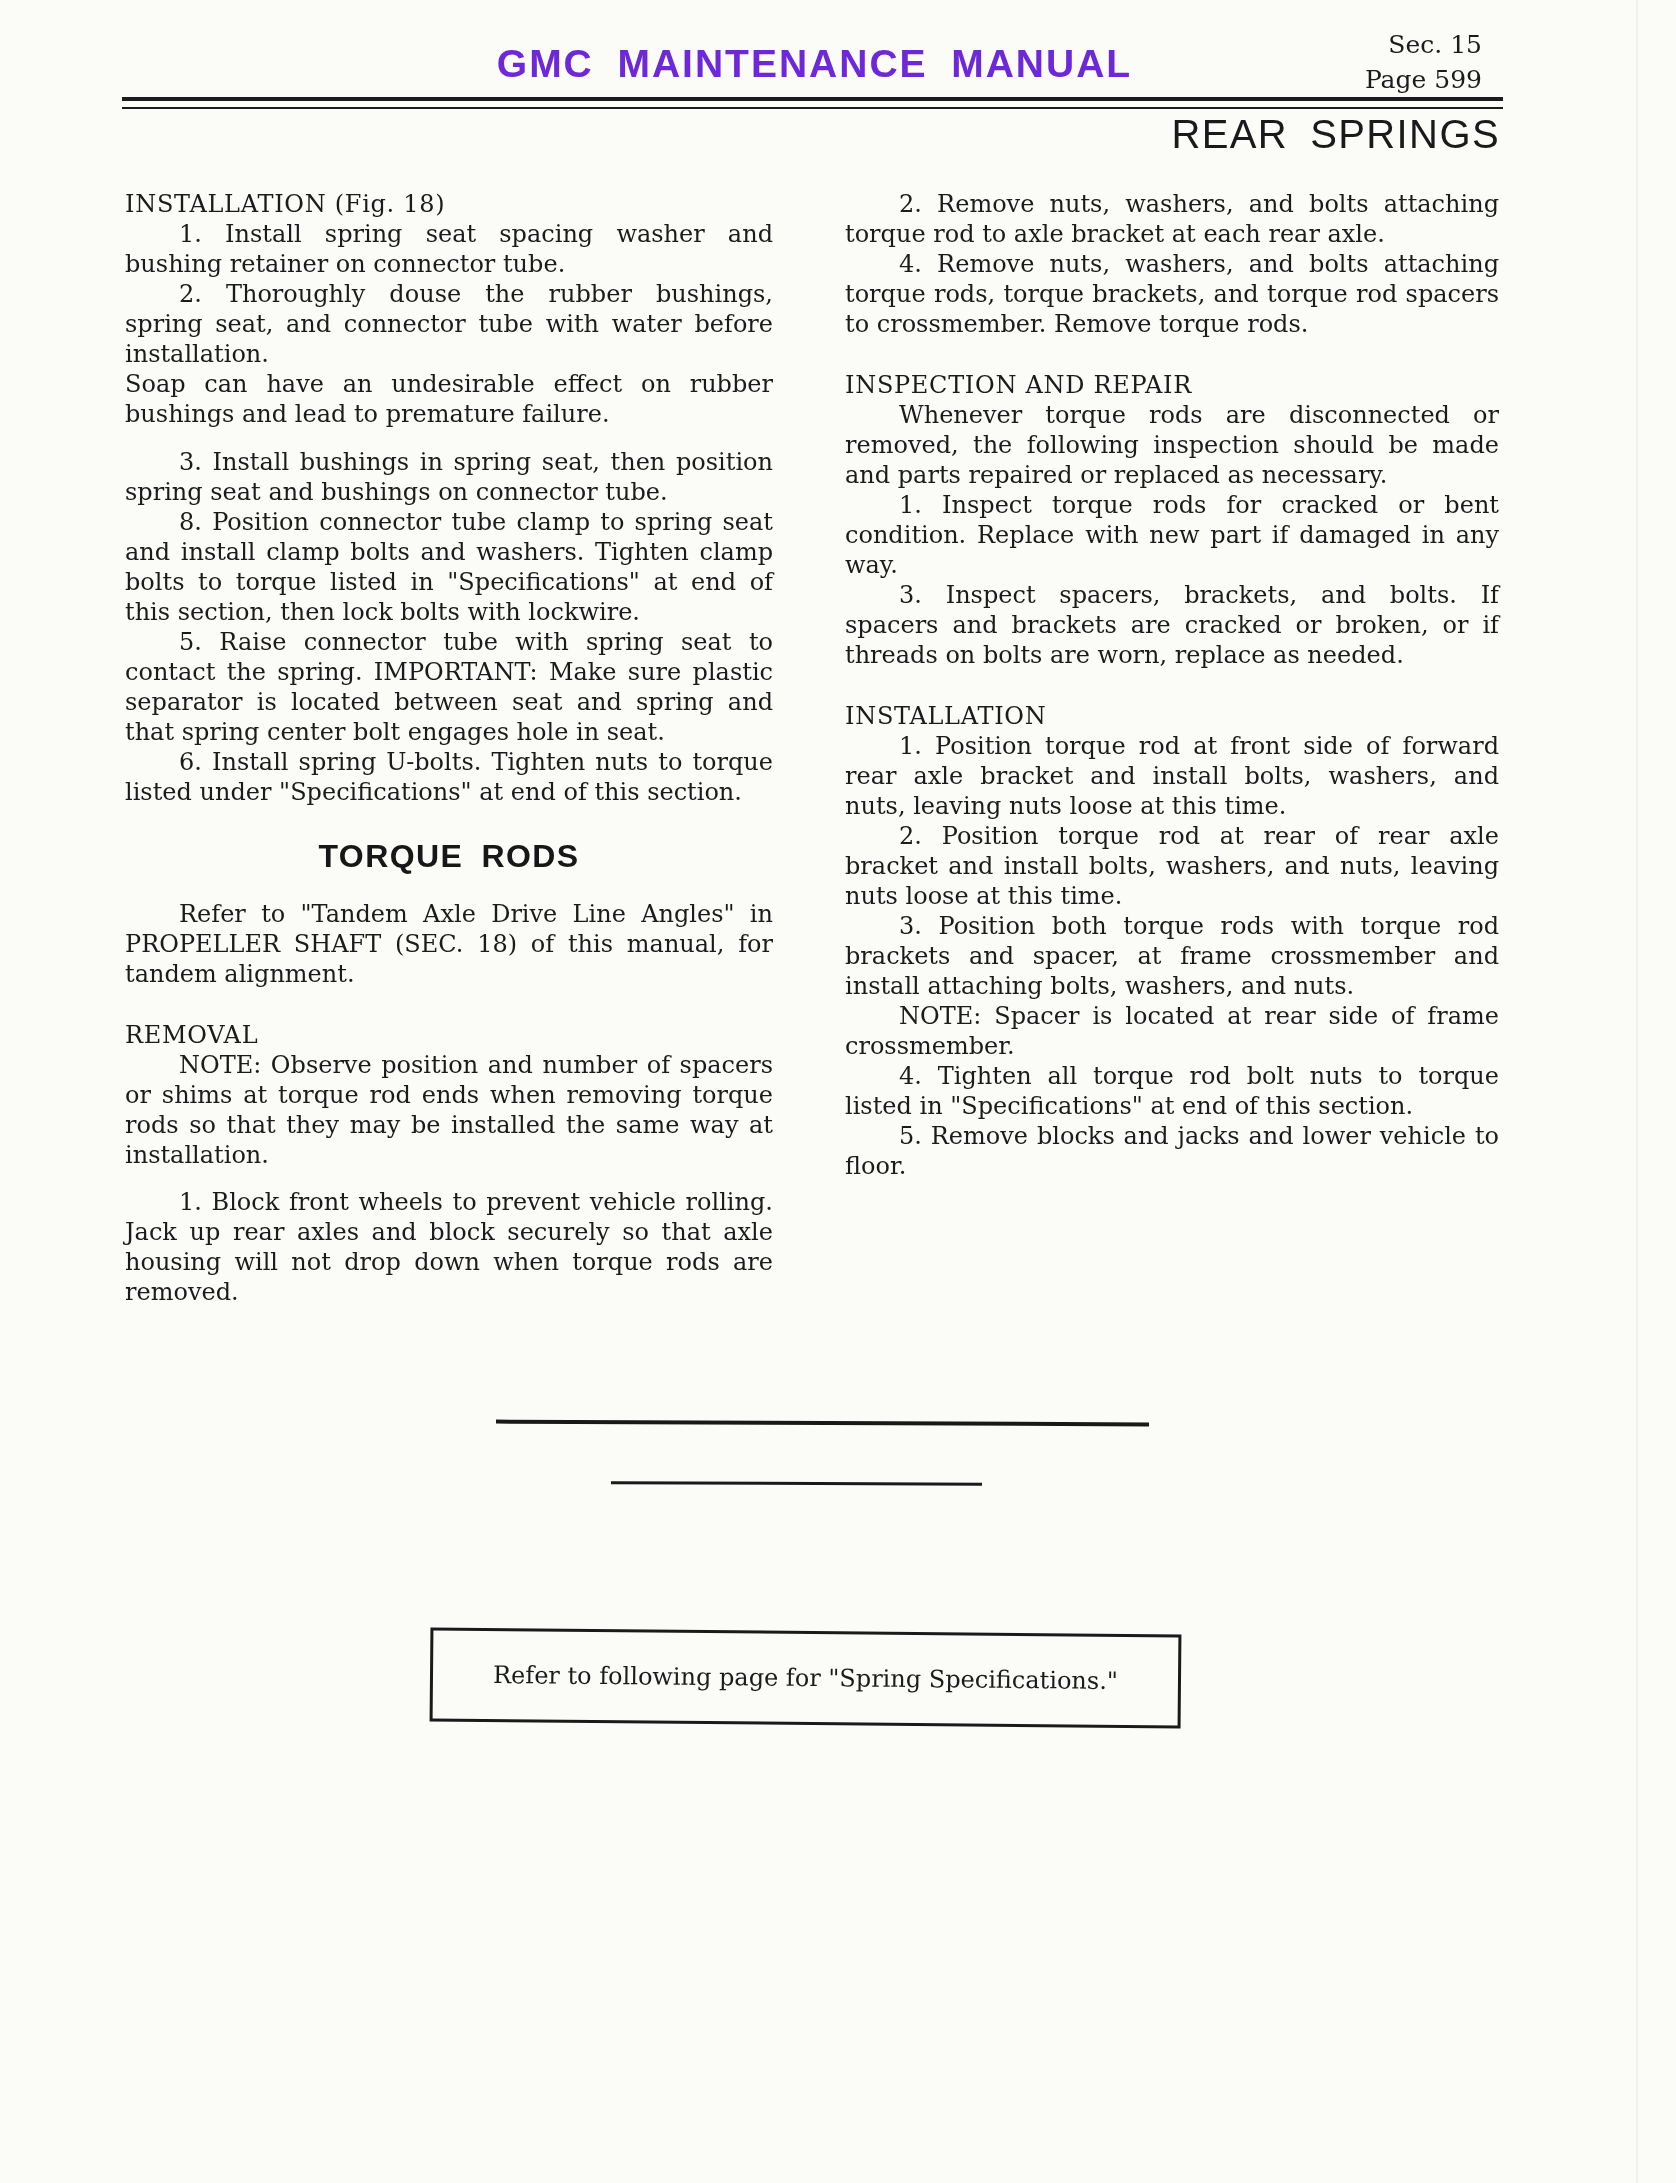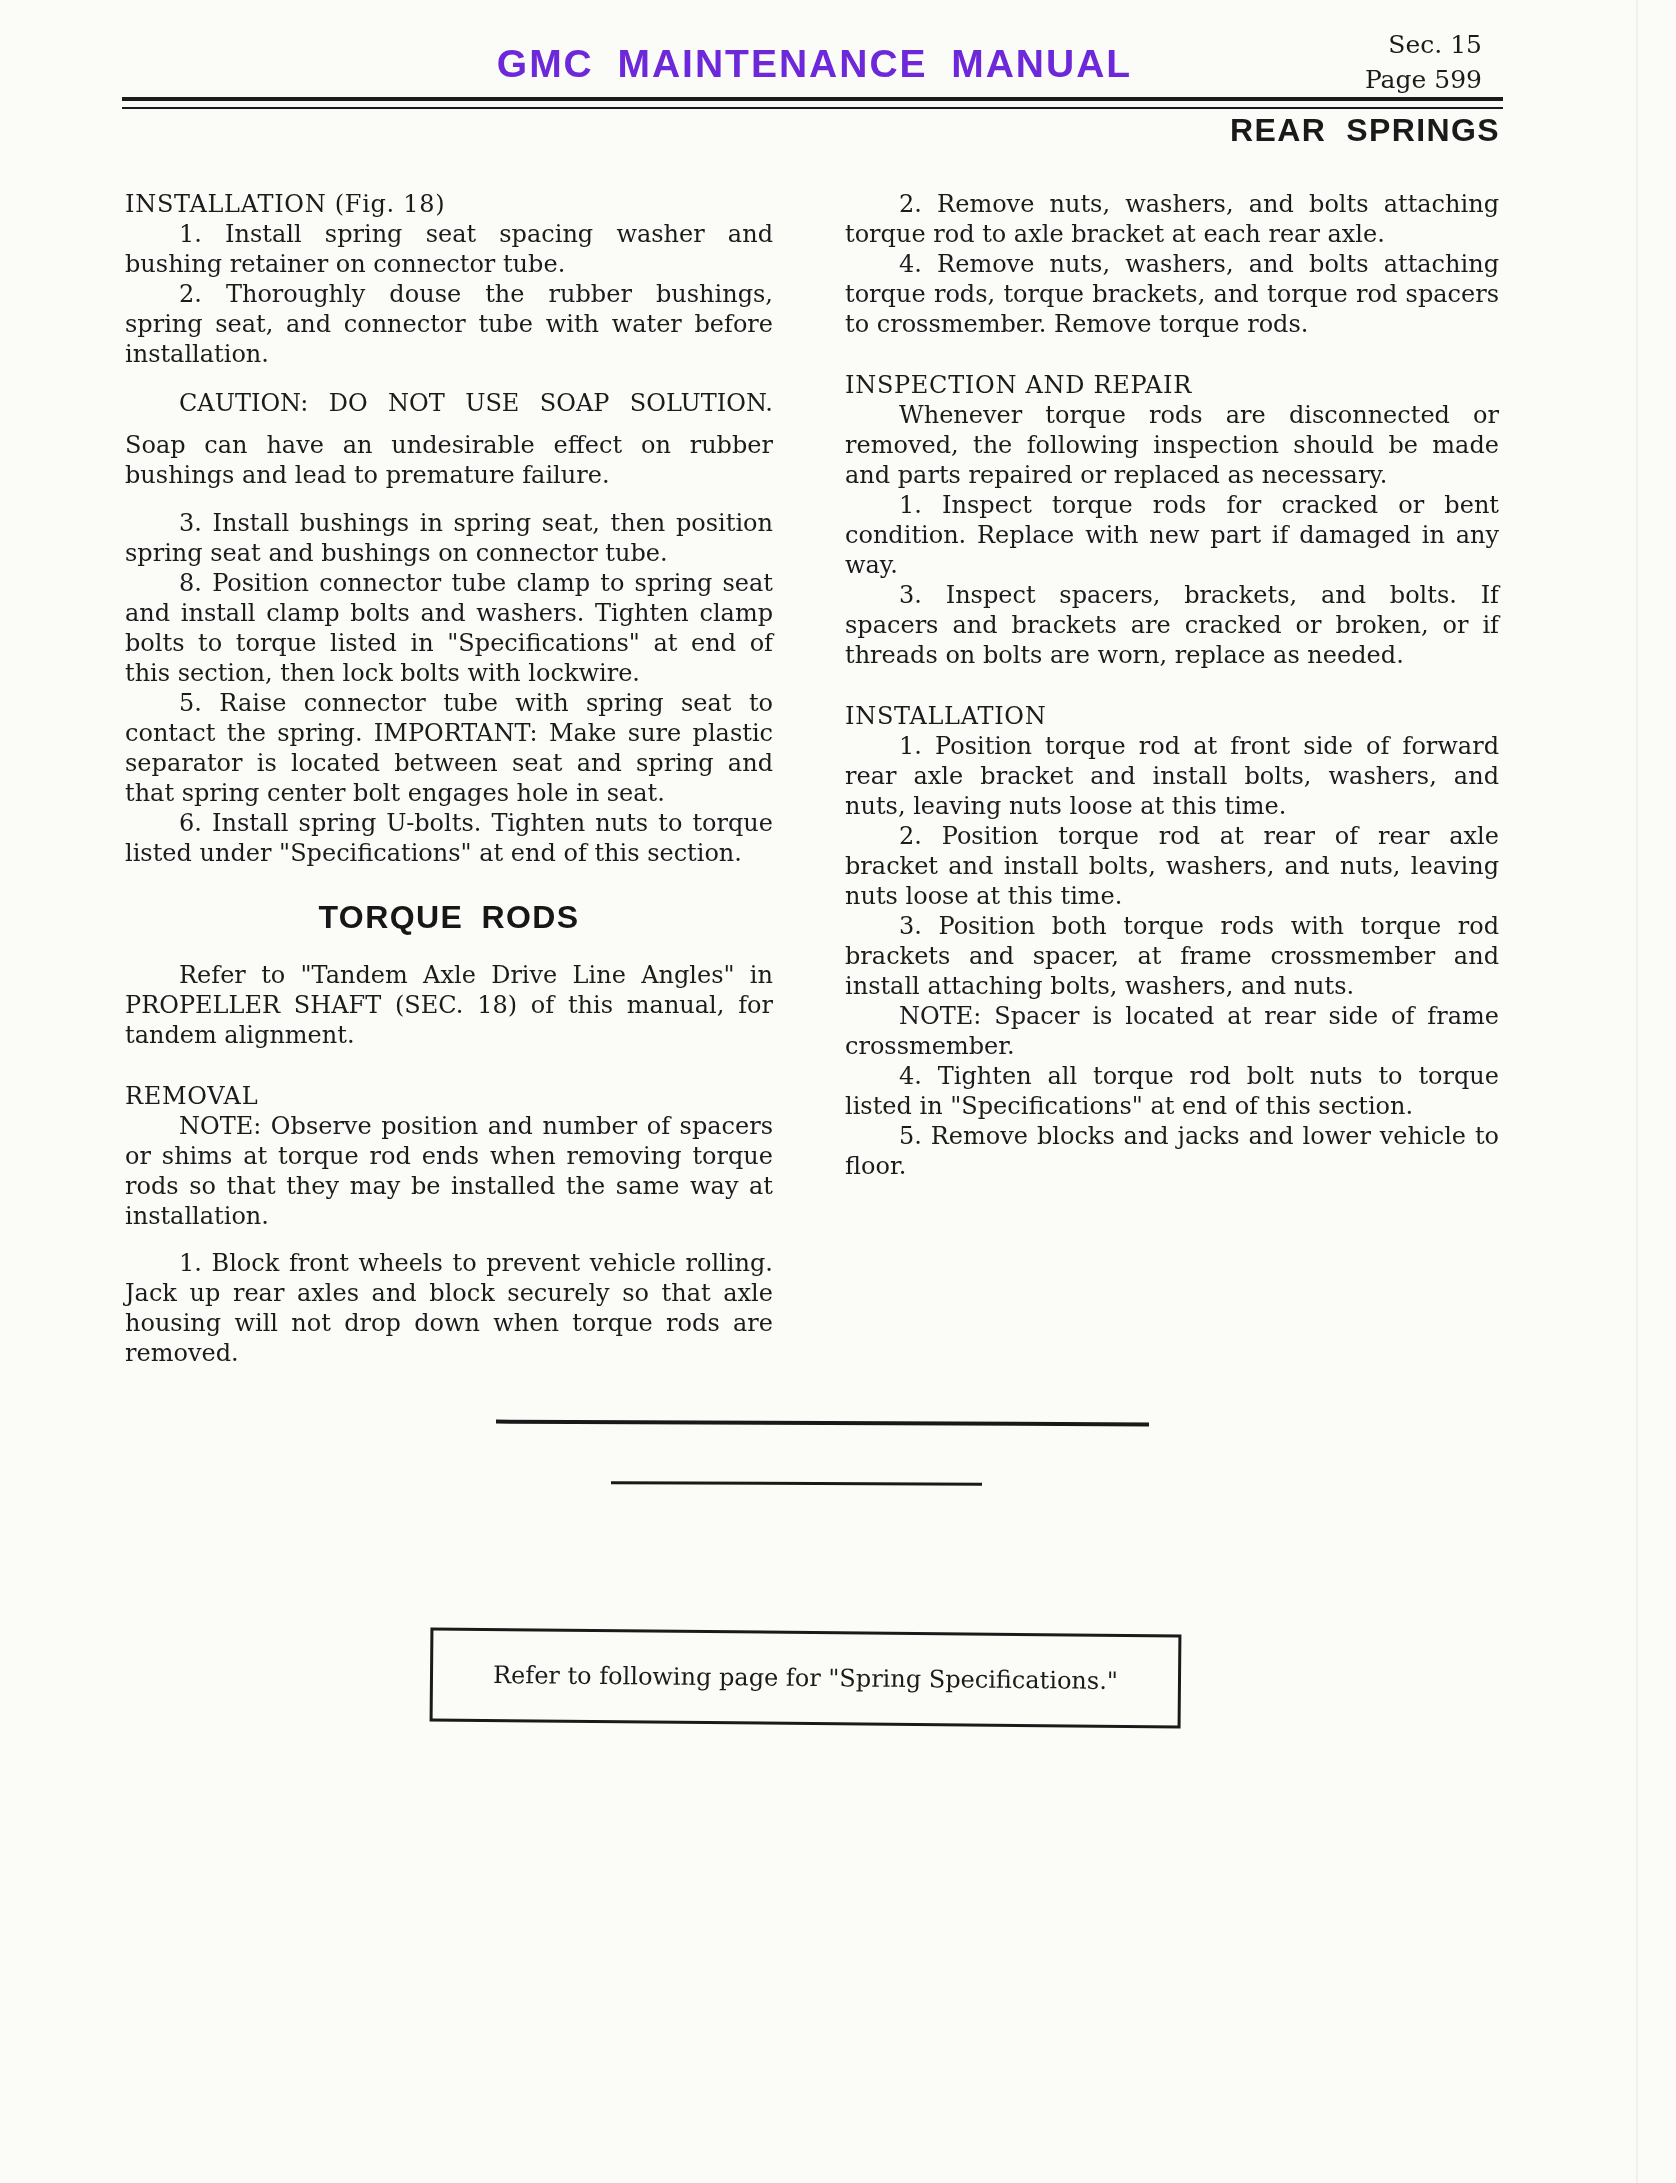--- a/index.html
+++ b/index.html
@@ -28,21 +28,21 @@
     position:absolute;right:195px;top:27px;
     text-align:right;
     font-size:25px;line-height:35px;color:#1b1b1b;
   }
   .rule{position:absolute;left:122px;width:1381px;background:#1c1c1c;}
   .rule.thick{top:97px;height:4px;}
   .rule.thin{top:107px;height:2px;}
   .subtitle{
     position:absolute;right:177px;top:112px;
     font-family:"Liberation Sans", sans-serif;
-    font-weight:700;font-size:32px;
+    font-weight:400;font-size:40px;
     letter-spacing:1.4px;word-spacing:9.5px;
     color:#1a1a1a;
     margin-left:28px;
   }
   
   .col{
     position:absolute;top:189px;
     font-size:24px;line-height:30px;
     text-align:justify;
   }
@@ -104,21 +104,20 @@
   </div>
   <div class="masthead">GMC MAINTENANCE MANUAL</div>
   <div class="rule thick"></div>
   <div class="rule thin"></div>
   <div class="subtitle">REAR SPRINGS</div>
 
   <div class="col col-left">
       <p class="h">INSTALLATION (Fig. 18)</p>
       <p class="pi">1. Install spring seat spacing washer and bushing retainer on connector tube.</p>
       <p class="pi">2. Thoroughly douse the rubber bushings, spring seat, and connector tube with water before installation.</p>
-      <p class="caution">CAUTION: DO NOT USE SOAP SOLUTION.</p>
       <p class="p">Soap can have an undesirable effect on rubber bushings and lead to premature failure.</p>
       <p class="pi msm">3. Install bushings in spring seat, then position spring seat and bushings on connector tube.</p>
       <p class="pi">8. Position connector tube clamp to spring seat and install clamp bolts and washers. Tighten clamp bolts to torque listed in "Specifications" at end of this section, then lock bolts with lockwire.</p>
       <p class="pi">5. Raise connector tube with spring seat to contact the spring. IMPORTANT: Make sure plastic separator is located between seat and spring and that spring center bolt engages hole in seat.</p>
       <p class="pi">6. Install spring U-bolts. Tighten nuts to torque listed under "Specifications" at end of this section.</p>
       <p class="hc">TORQUE RODS</p>
       <p class="pi">Refer to "Tandem Axle Drive Line Angles" in PROPELLER SHAFT (SEC. 18) of this manual, for tandem alignment.</p>
       <p class="h sp">REMOVAL</p>
       <p class="pi">NOTE: Observe position and number of spacers or shims at torque rod ends when removing torque rods so that they may be installed the same way at installation.</p>
       <p class="pi msm">1. Block front wheels to prevent vehicle rolling. Jack up rear axles and block securely so that axle housing will not drop down when torque rods are removed.</p>

